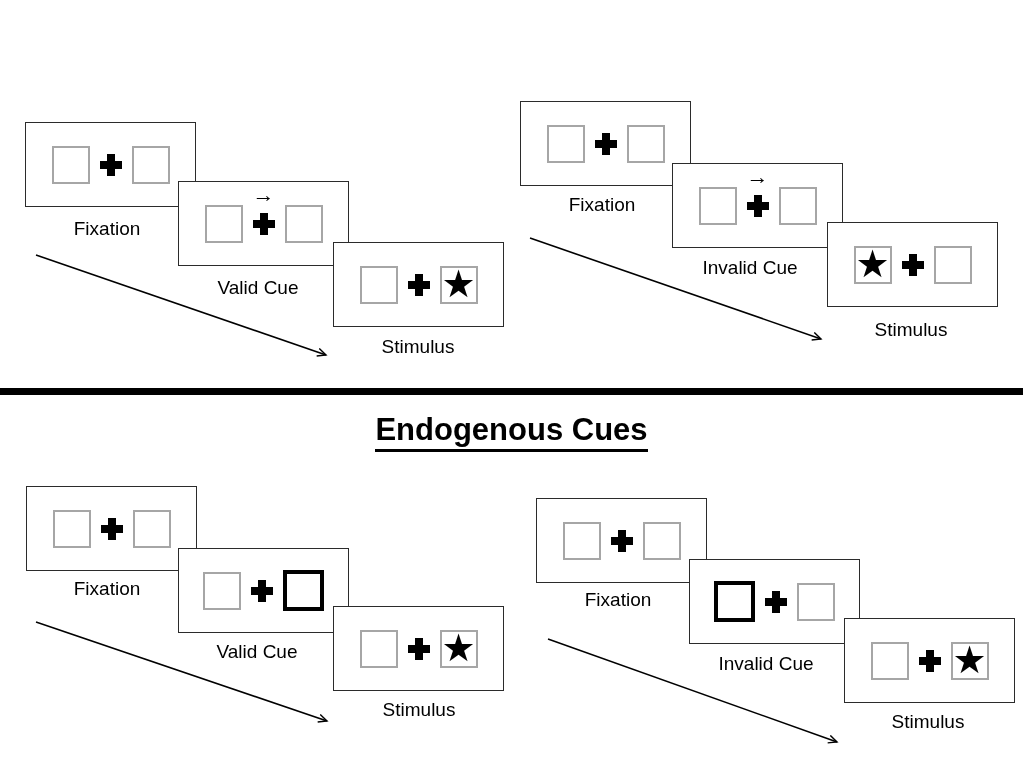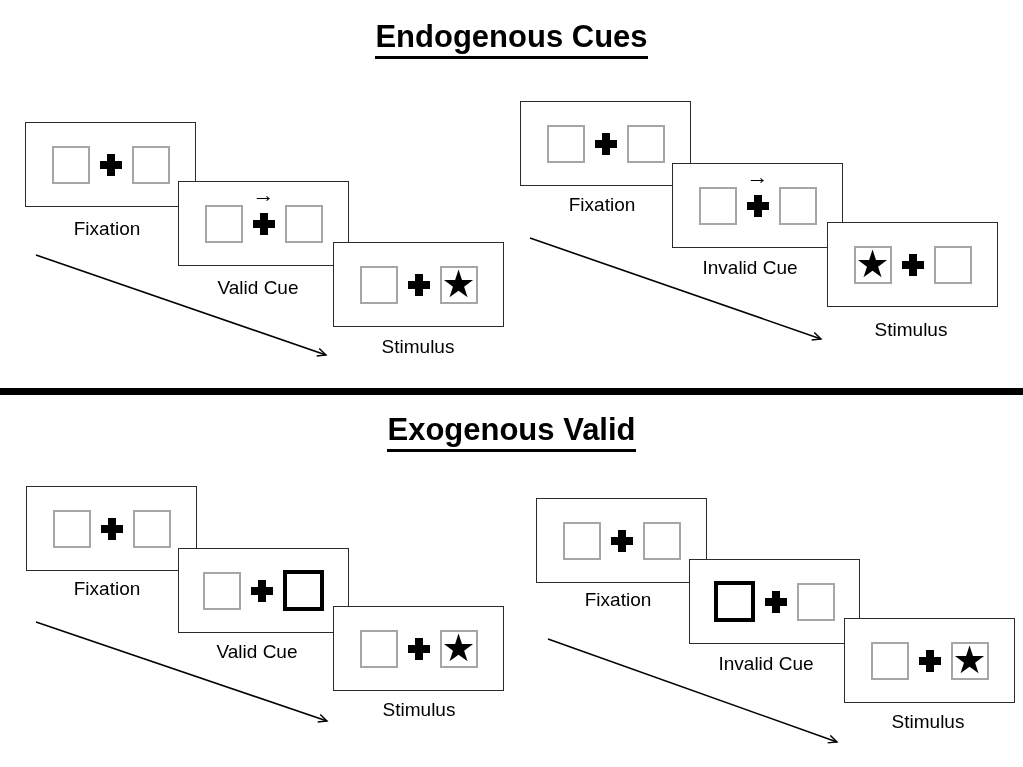--- a/index.html
+++ b/index.html
@@ -45,25 +45,22 @@
       <marker id="ah" markerWidth="12" markerHeight="12" refX="9" refY="4.5" orient="auto" markerUnits="userSpaceOnUse">
         <path d="M0.5,0.5 L9,4.5 L0.5,8.5" fill="none" stroke="#000" stroke-width="1.4"></path>
       </marker>
     </defs>
     <line x1="36" y1="255" x2="326" y2="355" stroke="#000" stroke-width="1.6" marker-end="url(#ah)"></line>
     <line x1="530" y1="238" x2="821" y2="339" stroke="#000" stroke-width="1.6" marker-end="url(#ah)"></line>
     <line x1="36" y1="622" x2="327" y2="721" stroke="#000" stroke-width="1.6" marker-end="url(#ah)"></line>
     <line x1="548" y1="639" x2="837" y2="742" stroke="#000" stroke-width="1.6" marker-end="url(#ah)"></line>
   </svg>
 
-  <div class="title" style="top:20px">
+  <div class="title" style="top:413px">
     <span>Endogenous Cues</span>
-  </div>
-  <div class="title" style="top:413px">
-    <span>Exogenous Valid</span>
   </div>
 
   <div class="divider"></div>
 
   <div class="panel" style="left:25px;top:122px">
     <span class="box"></span>
     <span class="plus"></span>
     <span class="box"></span>
   </div>
   <div class="panel" style="left:178px;top:181px">

